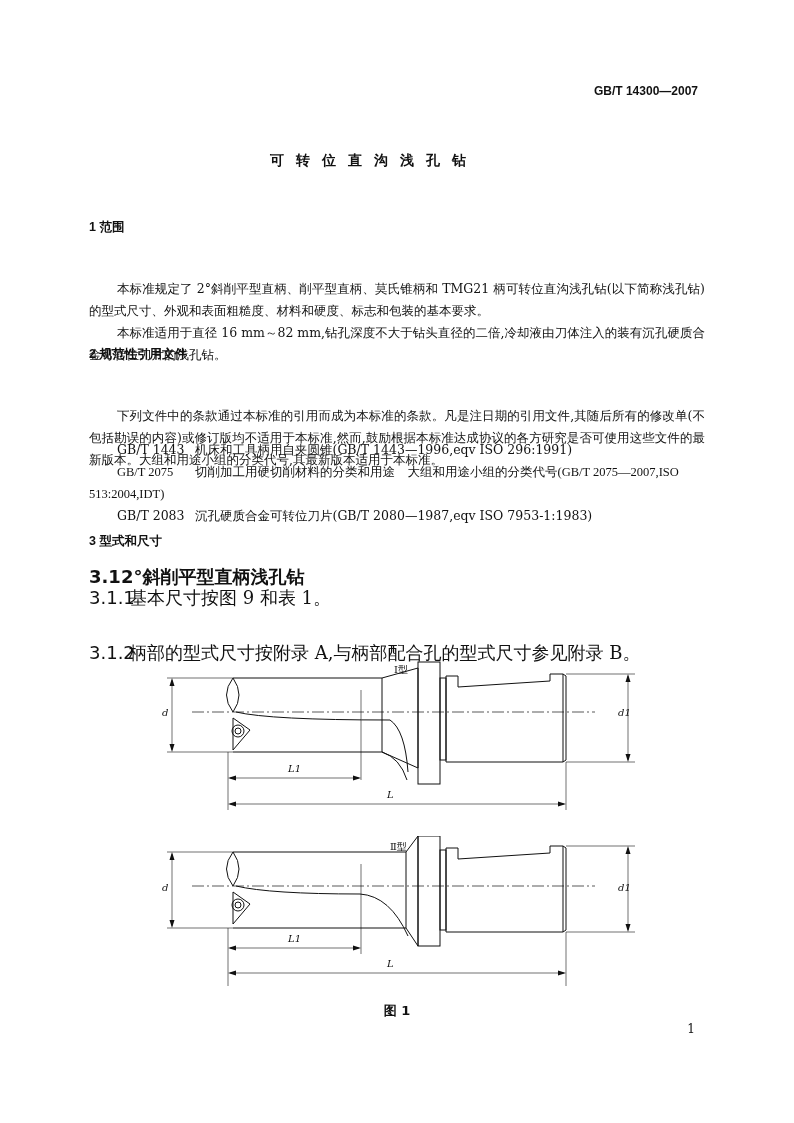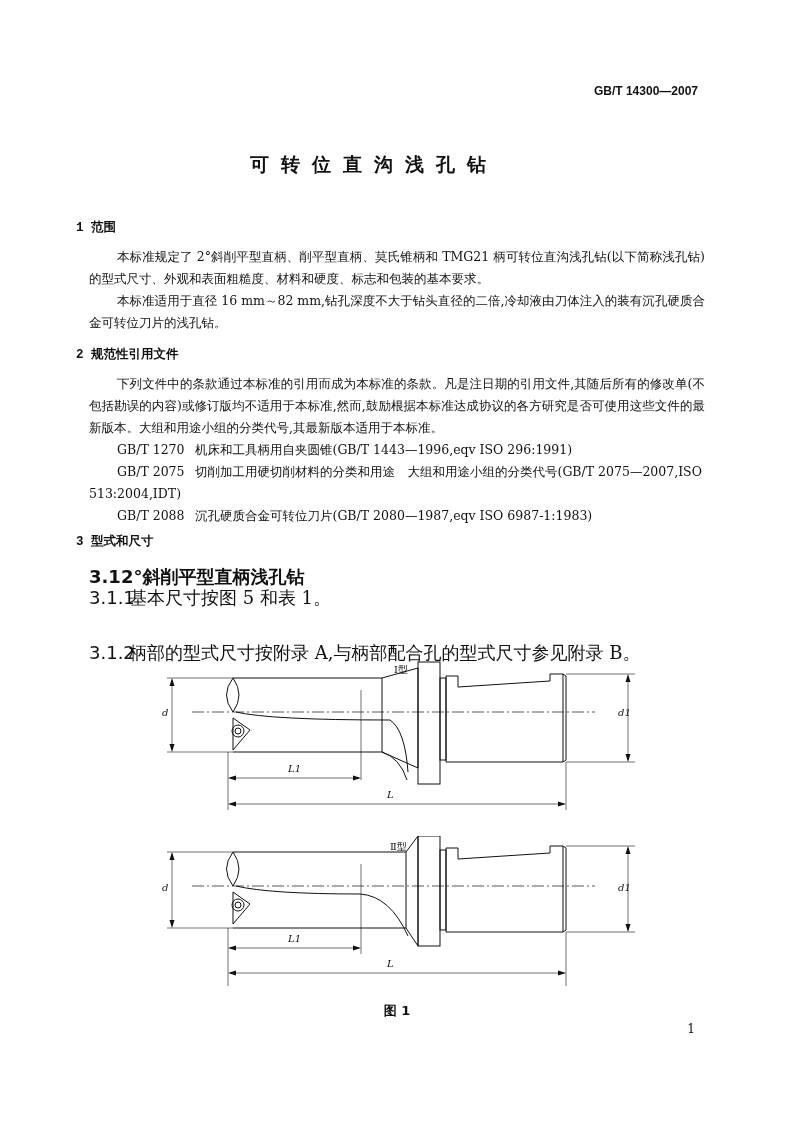--- a/index.html
+++ b/index.html
@@ -1,30 +1,30 @@
 <!DOCTYPE html>
 <html><head>
 <meta charset="utf-8">
 <style>
   html, body { margin:0; padding:0; background:#fff; }
   body { width:794px; height:1123px; position:relative; overflow:hidden; color:#111;
          font-family:"DejaVu Serif","Liberation Serif",serif; }
   .hdr { position:absolute; right:96px; top:84px; font-size:12px; font-weight:bold;
          font-family:"Liberation Sans","DejaVu Sans",sans-serif; }
   .title { position:absolute; left:0; width:748px; top:152px; text-align:center;
-           font-size:19px; font-weight:bold; letter-spacing:12px;
+           font-size:14px; font-weight:bold; letter-spacing:12px;
            font-family:"DejaVu Sans","Liberation Sans",sans-serif; }
-  .sec { position:absolute; left:76px; font-size:12.5px; font-weight:bold;
-         font-family:Liberation Mono, monospace; }
+  .sec { position:absolute; left:89px; font-size:12.5px; font-weight:bold;
+         font-family:Liberation Sans, sans-serif; }
   .para { position:absolute; left:89px; width:616px; font-size:12.5px; line-height:22px;
           text-align:justify; }
-  .indent { text-indent:28px; }
+  .indent { text-indent:28px;margin-top:32px; }
   .ref { position:absolute; left:117px; width:588px; font-size:12.5px; line-height:22px; }
   .ref .code { display:inline-block; width:78px; }
-  .ref-wrap { position:absolute; left:89px; width:616px; font-size:12.5px; line-height:22px; text-indent:28px; }
+  .ref-wrap { position:absolute; left:89px; width:616px; font-size:12.5px; line-height:22px; text-indent:28px;font-family:Liberation Serif, serif; }
   .sub { position:absolute; left:89px; font-size:18px; }
   .sub .num { display:inline-block; width:40px; font-family:"DejaVu Sans","Liberation Sans",sans-serif; }
   .sub.b { font-weight:bold; font-family:"DejaVu Sans","Liberation Sans",sans-serif; }
   .fig-label { position:absolute; font-size:10px;margin-top:22px; }
   .fig-caption { position:absolute; left:0; width:794px; text-align:center; top:1002px;
                  font-size:13px; font-weight:bold; font-family:"DejaVu Sans","Liberation Sans",sans-serif; }
   .page-no { position:absolute; right:99px; top:1022px; font-size:12px; }
   svg text { font-family:"DejaVu Serif","Liberation Serif",serif; font-style:italic; }
 </style>
 </head>
@@ -33,35 +33,35 @@
 <div class="hdr">GB/T  14300—2007</div>
 <div class="title">可转位直沟浅孔钻</div>
 
 <div class="sec" style="top:219px">1  范围</div>
 <div class="para indent" style="top:246px">本标准规定了 2°斜削平型直柄、削平型直柄、莫氏锥柄和 TMG21 柄可转位直沟浅孔钻(以下简称浅孔钻)的型式尺寸、外观和表面粗糙度、材料和硬度、标志和包装的基本要求。</div>
 <div class="para indent" style="top:290px">本标准适用于直径 16 mm～82 mm,钻孔深度不大于钻头直径的二倍,冷却液由刀体注入的装有沉孔硬质合金可转位刀片的浅孔钻。</div>
 
 <div class="sec" style="top:346px">2  规范性引用文件</div>
 <div class="para indent" style="top:373px">下列文件中的条款通过本标准的引用而成为本标准的条款。凡是注日期的引用文件,其随后所有的修改单(不包括勘误的内容)或修订版均不适用于本标准,然而,鼓励根据本标准达成协议的各方研究是否可使用这些文件的最新版本。大组和用途小组的分类代号,其最新版本适用于本标准。</div>
 <div class="ref" style="top:439px">
-  <span class="code">GB/T 1270</span><span>机床和工具柄用自夹圆锥(GB/T 1443—1996,eqv ISO 296:1991)</span>
+  <span class="code">GB/T 1443</span><span>机床和工具柄用自夹圆锥(GB/T 1443—1996,eqv ISO 296:1991)</span>
 </div>
 <div class="ref-wrap" style="top:461px">
   <span class="code" style="display:inline-block;width:78px;text-indent:0">GB/T 2075</span><span>切削加工用硬切削材料的分类和用途　大组和用途小组的分类代号(GB/T 2075—2007,ISO 513:2004,IDT)</span>
 </div>
 <div class="ref" style="top:505px">
-  <span class="code">GB/T 2088</span><span>沉孔硬质合金可转位刀片(GB/T 2080—1987,eqv ISO 6987-1:1983)</span>
+  <span class="code">GB/T 2083</span><span>沉孔硬质合金可转位刀片(GB/T 2080—1987,eqv ISO 7953-1:1983)</span>
 </div>
 
 <div class="sec" style="top:533px">3  型式和尺寸</div>
 <div class="sub b" style="top:565px">
   <span class="num" style="width:32px">3.1</span><span>2°斜削平型直柄浅孔钻</span>
 </div>
 <div class="sub" style="top:586px">
-  <span class="num">3.1.1</span><span>基本尺寸按图 5 和表 1。</span>
+  <span class="num">3.1.1</span><span>基本尺寸按图 9 和表 1。</span>
 </div>
 <div class="sub" style="top:641px">
   <span class="num">3.1.2</span><span>柄部的型式尺寸按附录 A,与柄部配合孔的型式尺寸参见附录 B。</span>
 </div>
 
 <div class="fig-label" style="left:394px;top:641px">Ⅰ型</div>
 <svg style="position:absolute;left:150px;top:660px" width="500" height="160" viewBox="0 0 500 160" fill="none" stroke="#111" stroke-width="1">
 
   <line x1="42" y1="52" x2="445" y2="52" stroke-dasharray="12,3,2,3" stroke-width="0.7"></line>
 

